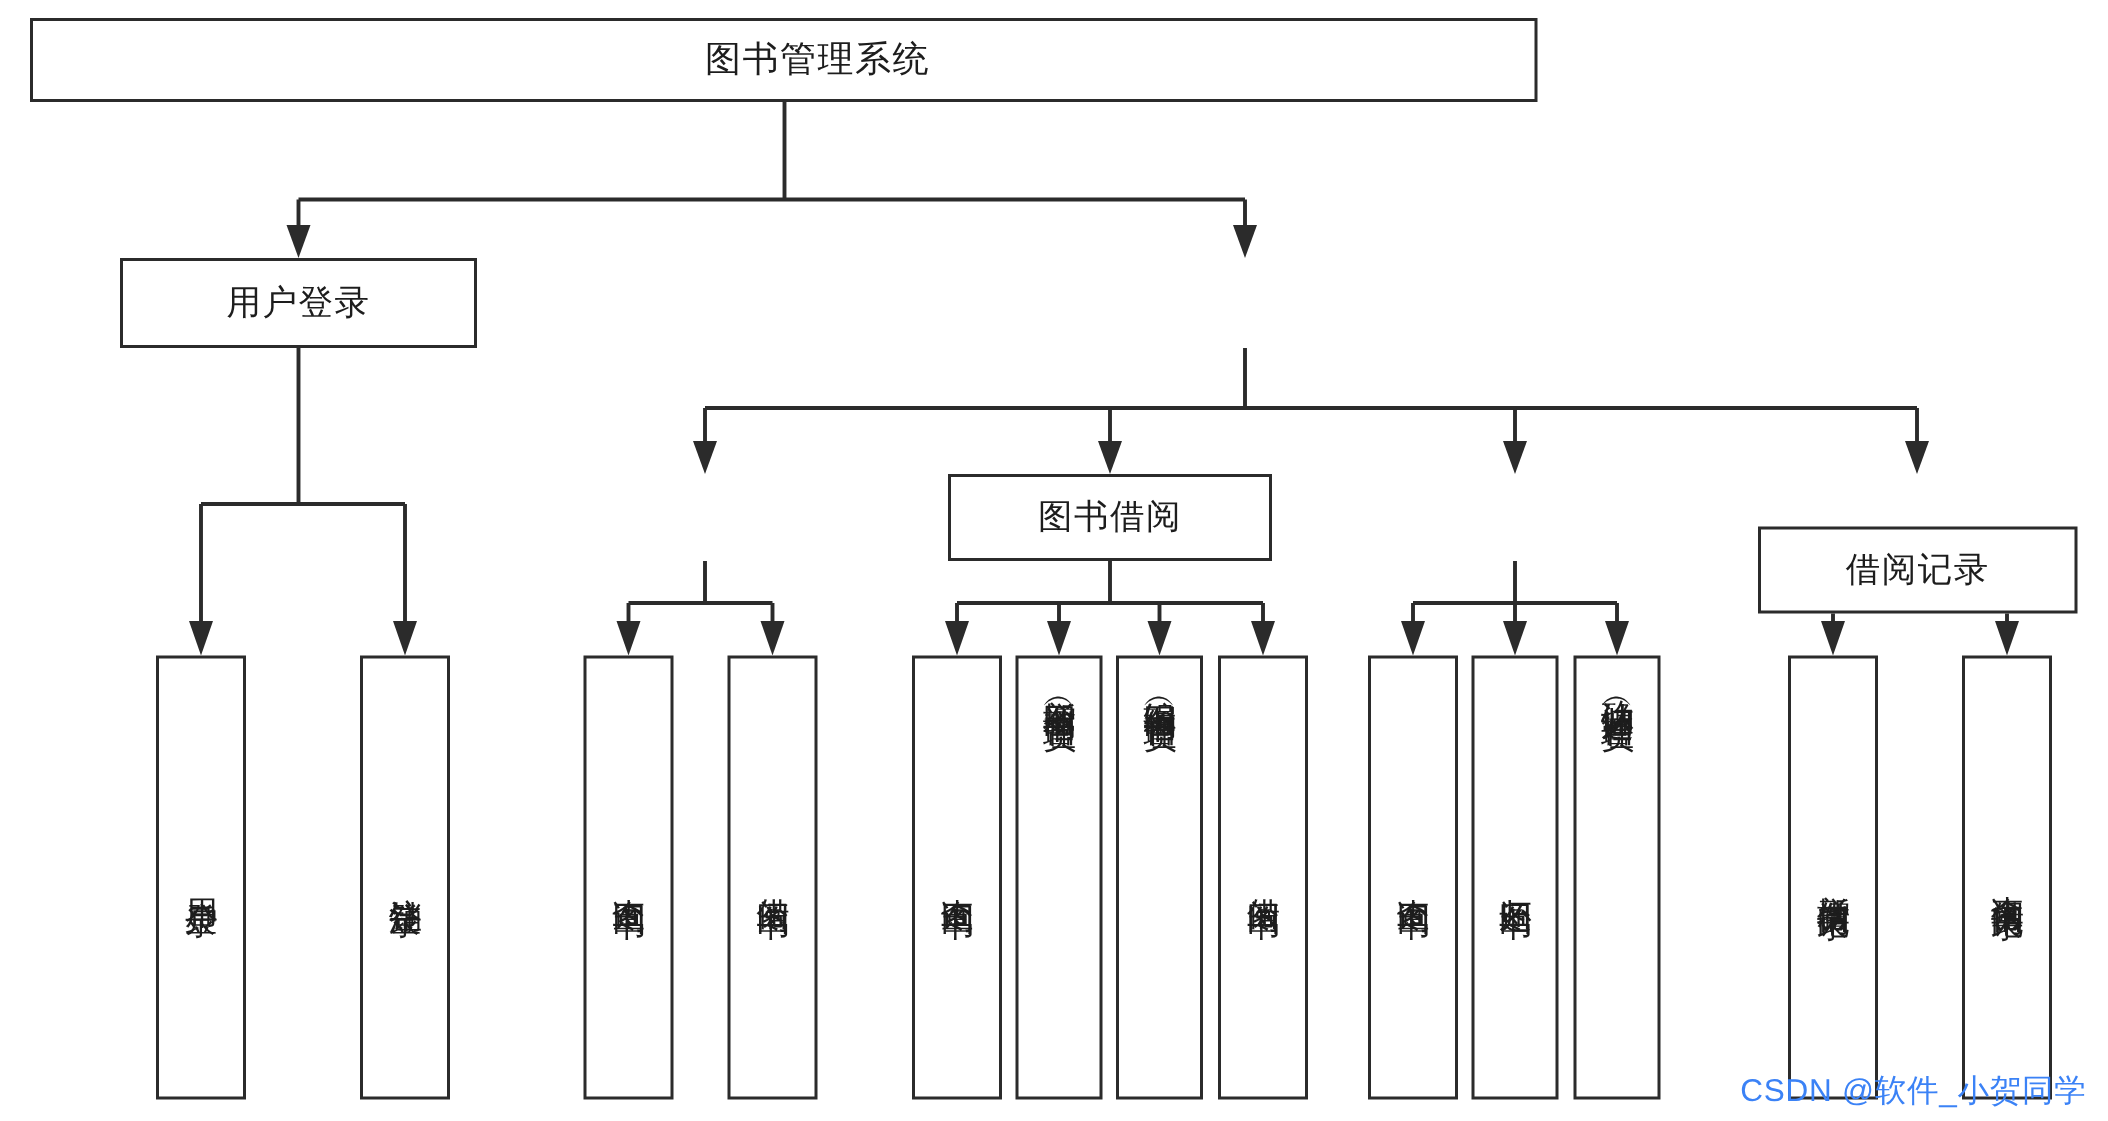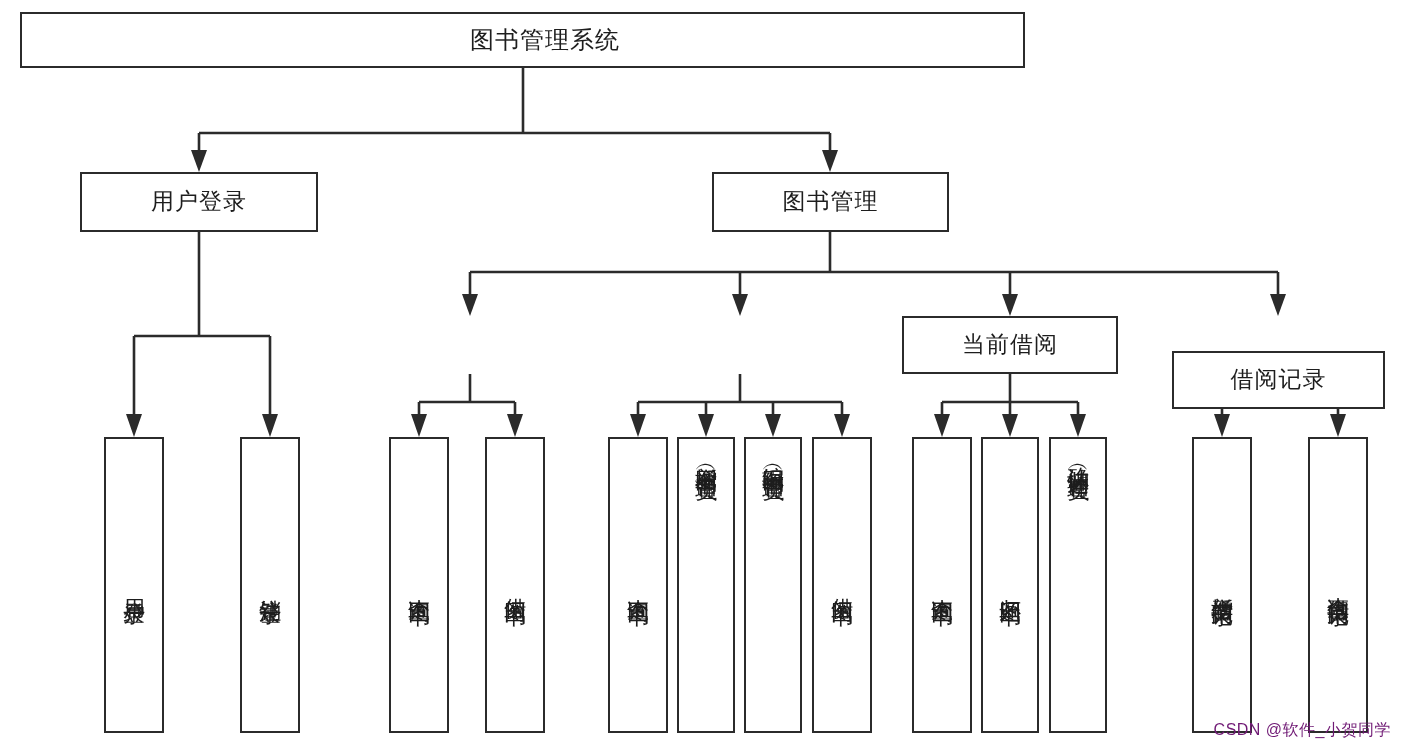--- a/index.html
+++ b/index.html
@@ -76,22 +76,22 @@
     display: block;
   }
   .node.vertical.centered {
     align-items: center;
   }
   
   #watermark {
     position: absolute;
     right: 14px;
     bottom: 6px;
-    font-size: 16px;
-    color: #701a75;
+    font-size: 21px;
+    color: #3b82f6;
     letter-spacing: 0.5px;
     white-space: nowrap;
     user-select: none;
   }
 </style>
 </head>
 <body>
 
 <div id="diagram-root">
 
@@ -159,26 +159,23 @@
     <polygon class="arrow-head" points="1338,437 1330,414 1346,414"></polygon>
   </svg>
 
   <div class="node horizontal root" style="left:20px; top:12px; width:1005px; height:56px;padding-left:45px;">
     <span>图书管理系统</span>
   </div>
 
   <div class="node horizontal" style="left:80px; top:172px; width:238px; height:60px;">
     <span>用户登录</span>
   </div>
-  <div class="node horizontal" style="left:712px; top:172px; width:237px; height:60px;">
-    <span>图书管理</span>
-  </div>
-
-  <div class="node horizontal" style="left:902px; top:316px; width:216px; height:58px;">
-    <span>当前借阅</span>
+
+  <div class="node horizontal" style="left:632px; top:316px; width:216px; height:58px;">
+    <span>图书借阅</span>
   </div>
   <div class="node horizontal" style="left:1172px; top:316px; width:213px; height:58px;margin-top:35px;">
     <span>借阅记录</span>
   </div>
 
   <div class="node vertical centered" style="left:104px; top:437px; width:60px; height:296px;">
     <span class="vtext">用户登录</span>
   </div>
   <div class="node vertical centered" style="left:240px; top:437px; width:60px; height:296px;">
     <span class="vtext">注销登录</span>

